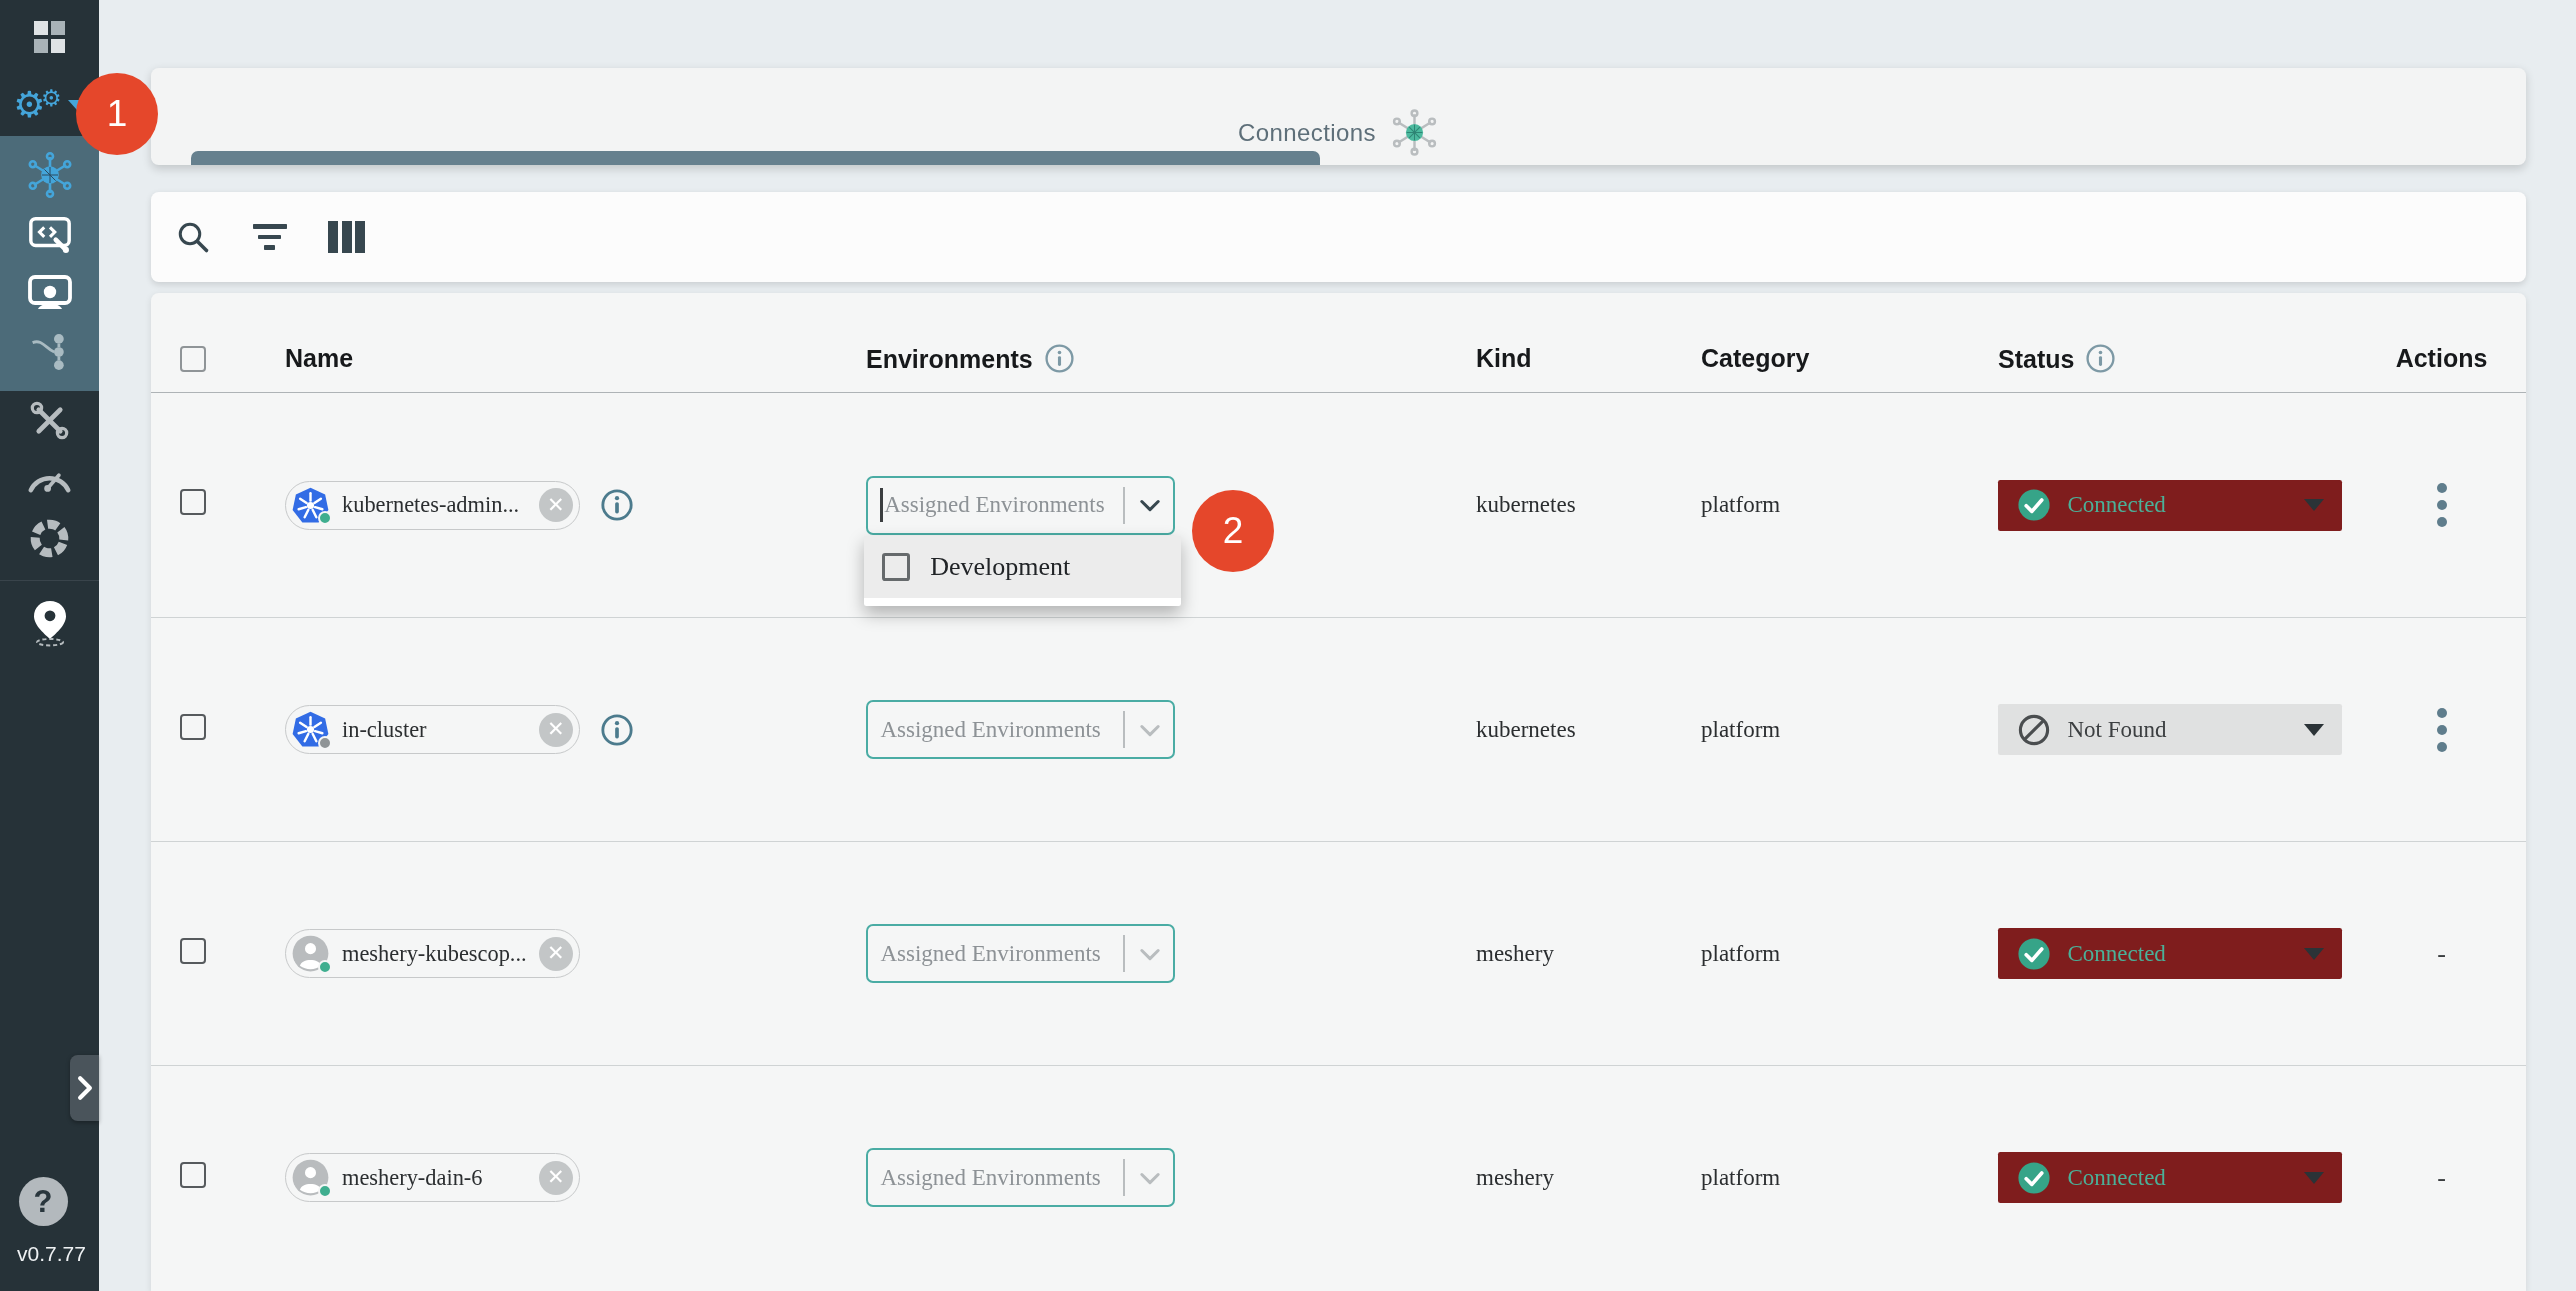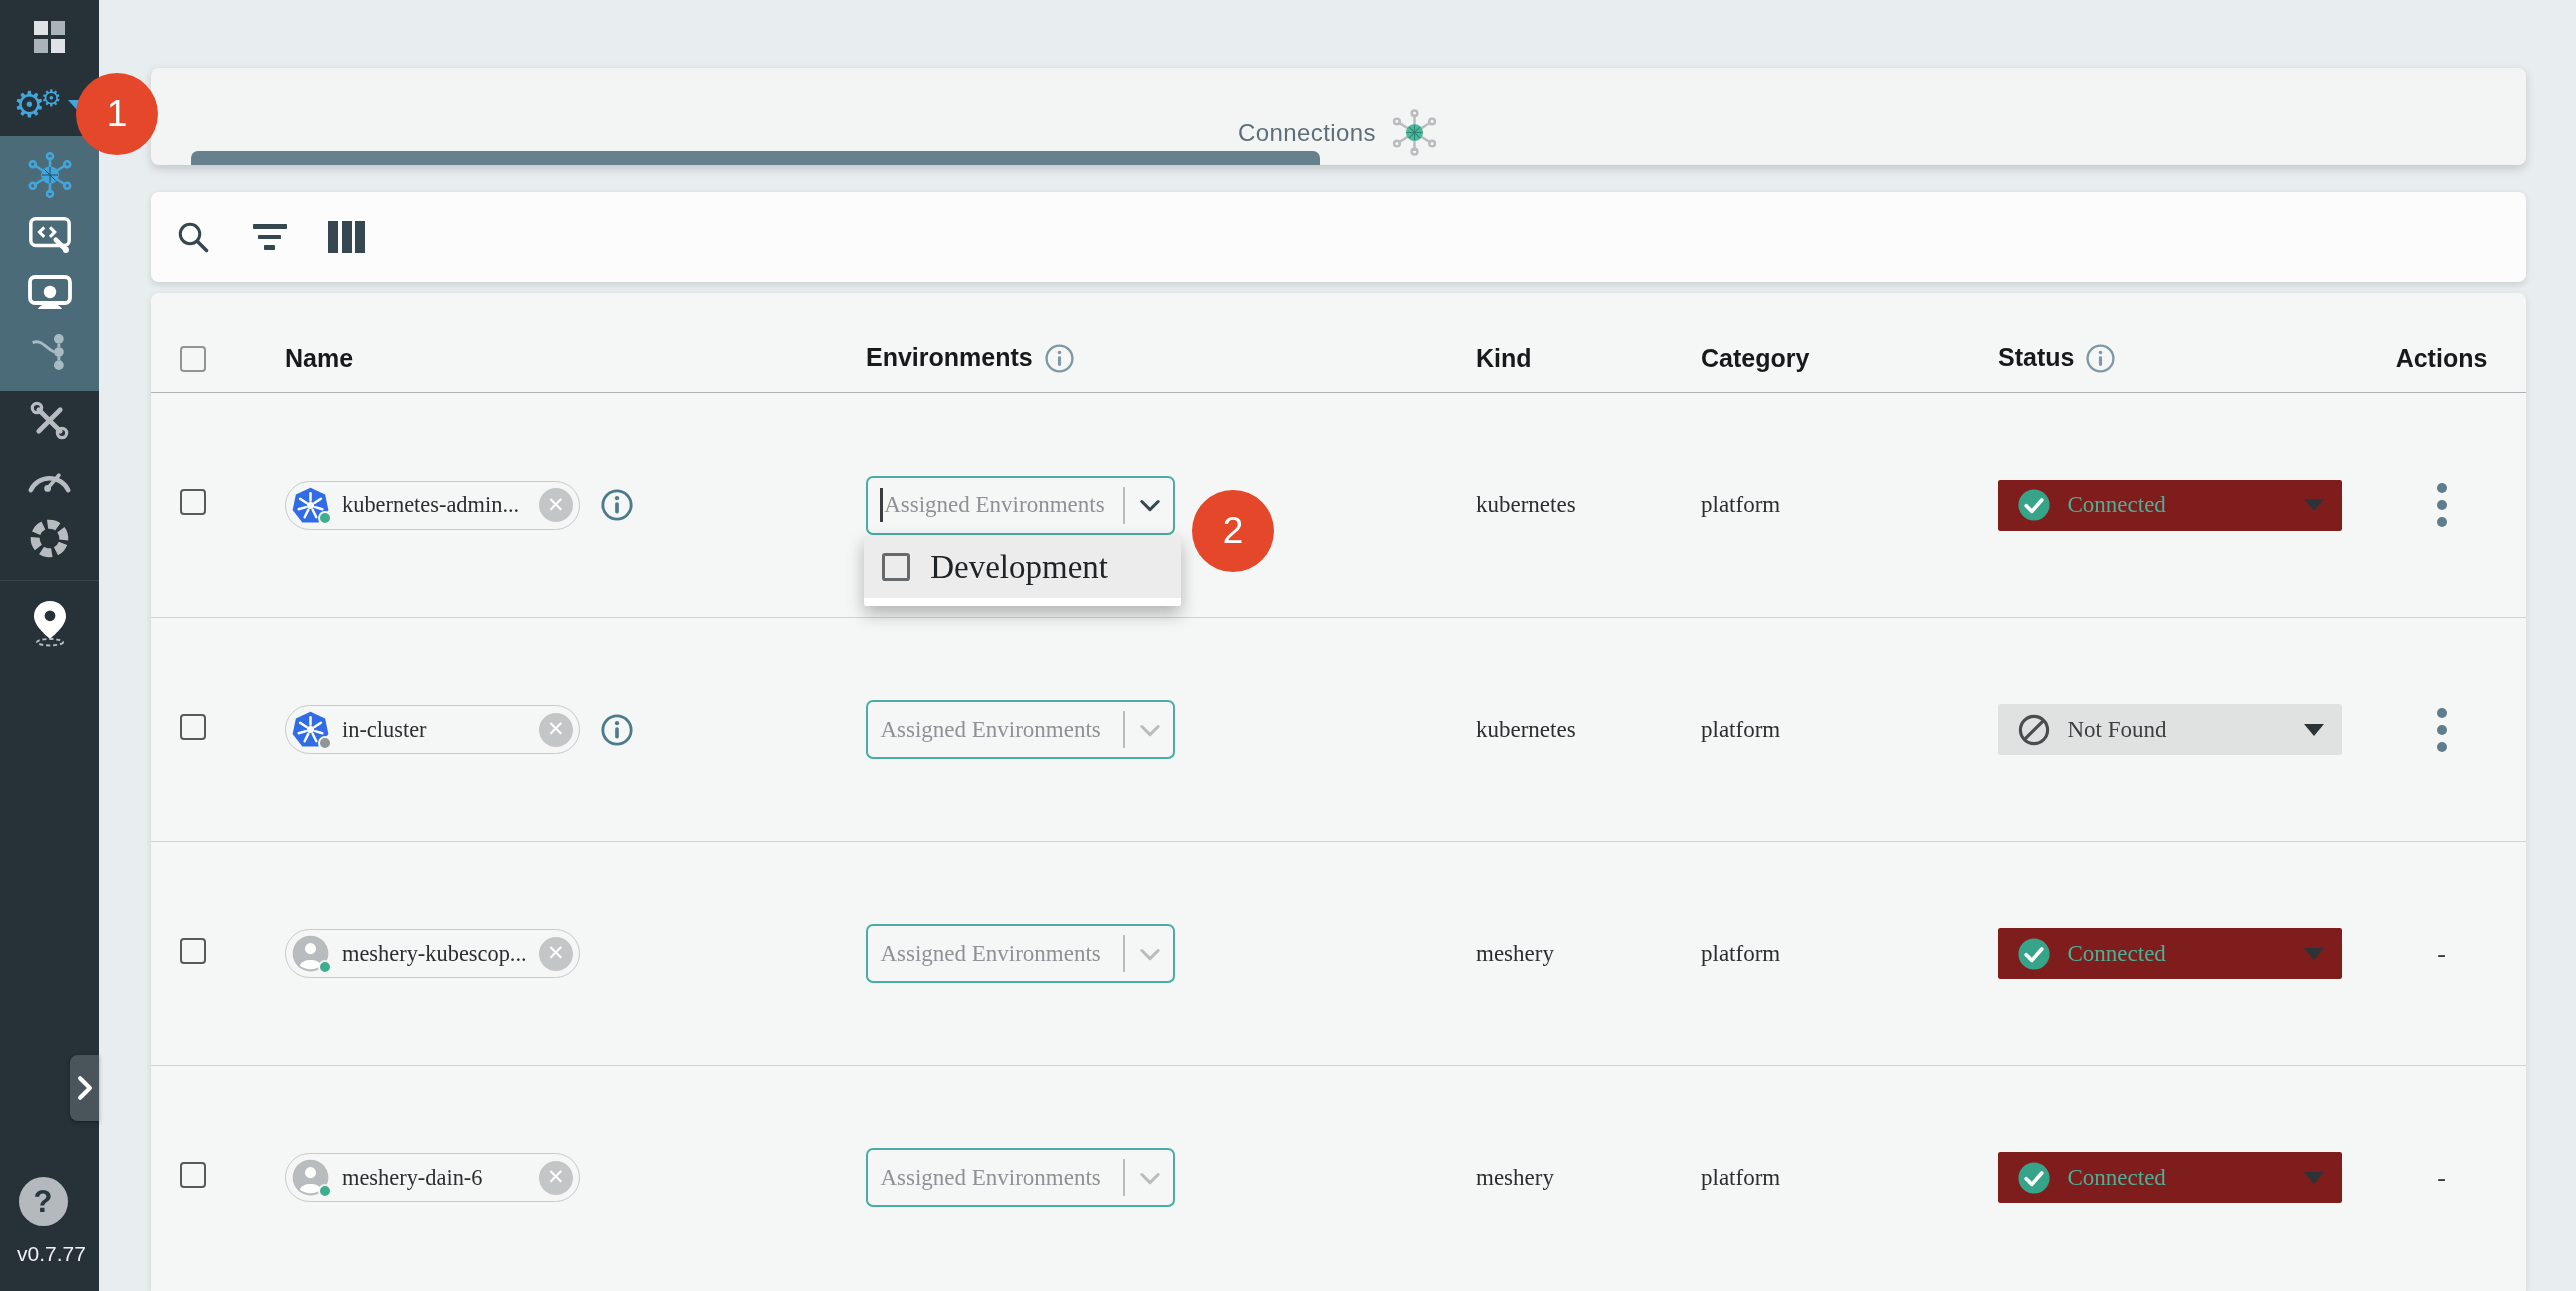--- a/index.html
+++ b/index.html
@@ -41,21 +41,21 @@
   .filter-icon { display:flex; flex-direction:column; align-items:center; gap:6.2px; }
   .filter-icon i { display:block; height:4.6px; background:#37474f; border-radius:0.8px; }
   .filter-icon i:nth-child(1){width:34px;} .filter-icon i:nth-child(2){width:23px;} .filter-icon i:nth-child(3){width:10.8px;}
   .columns-icon { display:flex; gap:3.9px; }
   .columns-icon i { display:block; width:10px; height:32px; background:#37474f; }
 
   
   .table-card { top:293px; height:998px; background:#f5f6f6; box-shadow:0 2.3px 7.7px rgba(0,0,0,.10); border-radius:7.7px 7.7px 0 0; }
   .tgrid { display:grid; grid-template-columns:105px 581px 610px 225px 297px 359px 1fr; align-items:center; padding-left:29px; }
   .thead { height:100px; border-bottom:1.5px solid #aeb3b6; font-weight:700; font-size:25px; color:#17191b; }
-  .th { display:flex; align-items:flex-start; gap:10.8px;margin-top:32px; }
+  .th { display:flex; align-items:flex-end; gap:10.8px;margin-top:32px; }
   .th-actions { justify-content:center; }
   .trow { height:224px; position:relative; }
   .trow + .trow { border-top:1.5px solid #cfd3d4; }
   .cell { font-size:23px; color:#2b2e30;font-family:Liberation Serif, serif; }
 
   .cb { width:26px; height:26px; border:2.3px solid #565a5d; border-radius:3.9px; background:transparent; display:inline-block; }
   .cb.light { border-color:#8f9497; }
 
   .c-name { display:flex; align-items:center; gap:20px; }
   .chip { width:295px; height:49px; border:1.5px solid #c7c9ca; border-radius:26px; display:flex; align-items:center; padding:0 6.2px 0 4.6px; background:transparent; }
@@ -67,21 +67,21 @@
   .info-ic { flex:0 0 34px; }
 
   .c-env { position:relative; }
   .select { width:309px; height:59px; border:2.3px solid #4aaca4; border-radius:7px; display:flex; align-items:center; padding:0 9.3px 0 12.4px; background:transparent; }
   .sel-ph { flex:1; color:#8d9296; font-size:23px; white-space:nowrap; overflow:hidden; }
   .caret-bar { width:2.3px; height:34px; background:#3b3e40; margin-right:1.5px; }
   .sel-div { width:1.5px; height:37px; background:#b9bdbf; margin:0 10.8px; }
   .menu { position:absolute; left:-2.3px; top:calc(50% + 31px); width:317px; background:#fff; box-shadow:0 7.7px 17px rgba(0,0,0,.28); z-index:30; padding-bottom:7.7px; border-radius:0 0 2.3px 2.3px; }
   .menu-item { height:62px; background:#ececec; display:flex; align-items:center; gap:20px; padding:0 18.5px; }
   .mcb { width:28px; height:28px; border:3.1px solid #666a6c; border-radius:3.1px; background:transparent; flex:0 0 28px; }
-  .mlabel { font-size:33px; color:#212427; }
+  .mlabel { font-size:26px; color:#212427; }
 
   .status-chip { width:344px; height:51px; border-radius:2.3px; display:flex; align-items:center; padding:0 18.5px; gap:17px; }
   .status-connected { background:#7f1d1d; }
   .status-connected .st-label { color:#4bb098; }
   .status-notfound { background:#e0e1e1; }
   .status-notfound .st-label { color:#3c3f41; }
   .st-label { font-size:23px; flex:1; }
   .st-caret { width:0; height:0; border-left:10px solid transparent; border-right:10px solid transparent; border-top:12.4px solid #2b3337; }
 
   .c-actions { display:flex; justify-content:center; }

